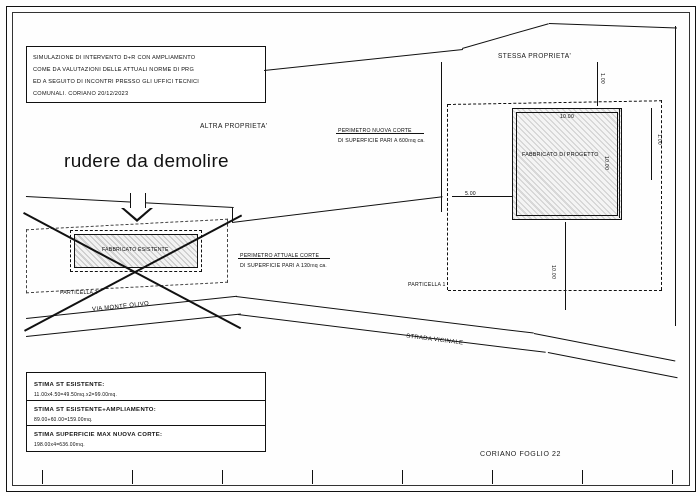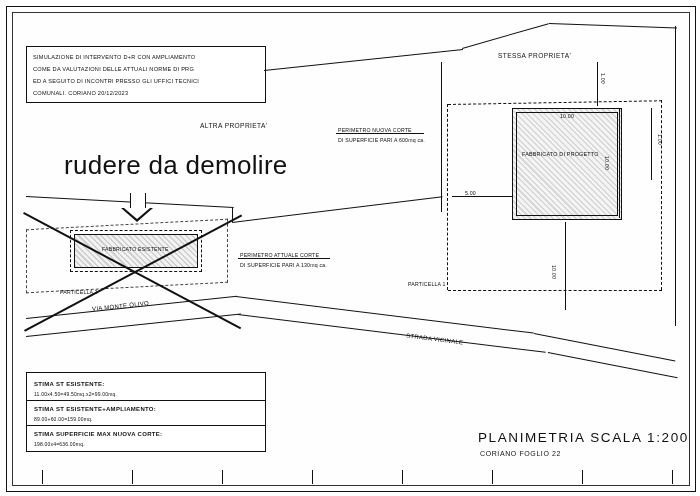--- a/index.html
+++ b/index.html
@@ -8,21 +8,21 @@
   .frame{position:absolute;border:1px solid #111;}
   .outer{left:6px;top:6px;width:688px;height:484px;}
   .inner{left:12px;top:12px;width:676px;height:472px;border:1px solid #333;}
 
   
   .abs{position:absolute;}
   .txt{position:absolute;color:#111;white-space:nowrap;}
   .tiny{font-size:5.2px;letter-spacing:.2px;}
   .tiny2{font-size:6px;letter-spacing:.3px;}
   .small{font-size:6.6px;letter-spacing:.4px;}
-  .big{font-size:26px;letter-spacing:.3px;}
+  .big{font-size:19px;letter-spacing:.3px;}
   .title{font-size:13.5px;letter-spacing:1.6px;}
   .sub{font-size:7px;letter-spacing:.6px;}
 
   
   .notebox{left:26px;top:46px;width:238px;height:55px;border:1px solid #111;background:#fff;}
   .notebox .l{position:absolute;left:6px;font-size:5.6px;letter-spacing:.25px;color:#111;}
 
   
   .legbox{left:26px;top:372px;width:238px;height:78px;border:1px solid #111;background:#fff;}
   .legbox .h{position:absolute;left:7px;font-size:6px;font-weight:bold;letter-spacing:.3px;color:#111;}
@@ -151,21 +151,20 @@
     <div class="h" style="top:8px">STIMA ST ESISTENTE:</div>
     <div class="v" style="top:18px">11.00x4.50=49.50mq.x2=99.00mq.</div>
     <div class="rule" style="top:27px"></div>
     <div class="h" style="top:33px">STIMA ST ESISTENTE+AMPLIAMENTO:</div>
     <div class="v" style="top:43px">89.00+60.00=159.00mq.</div>
     <div class="rule" style="top:52px"></div>
     <div class="h" style="top:58px">STIMA SUPERFICIE MAX NUOVA CORTE:</div>
     <div class="v" style="top:68px">198.00x4=636.00mq.</div>
   </div>
 
-  <div class="txt title" style="left:478px;top:430px;">PLANIMETRIA  SCALA  1:200</div>
   <div class="txt sub" style="left:480px;top:450px;">CORIANO FOGLIO 22</div>
 
   <div class="bottom-marks">
     <i style="left:30px"></i>
       <i style="left:120px"></i>
       <i style="left:210px"></i>
     <i style="left:300px"></i>
       <i style="left:390px"></i>
       <i style="left:480px"></i>
     <i style="left:570px"></i>

